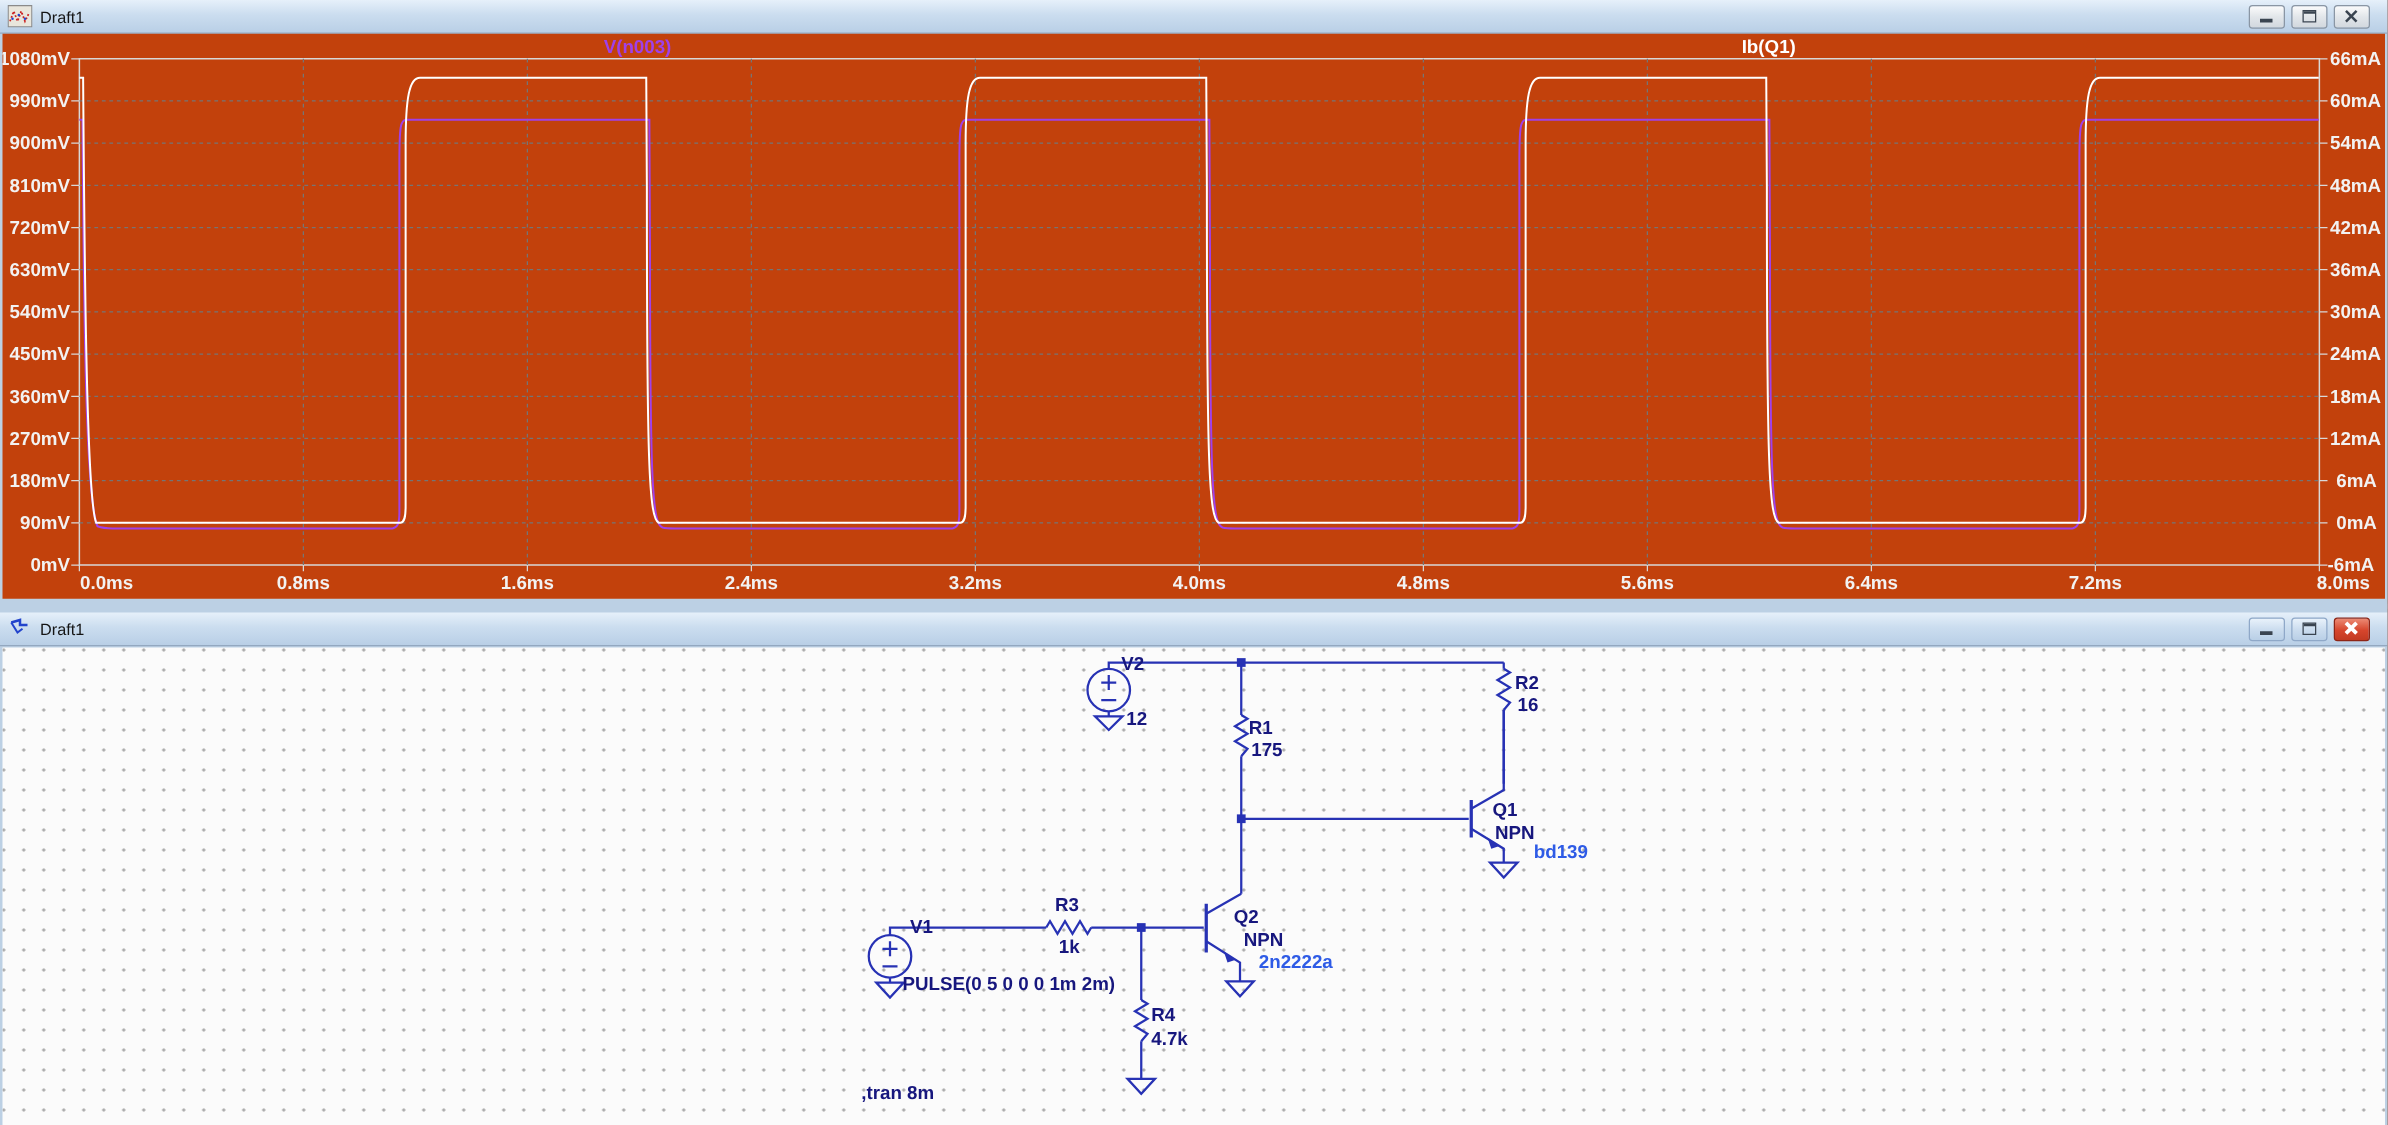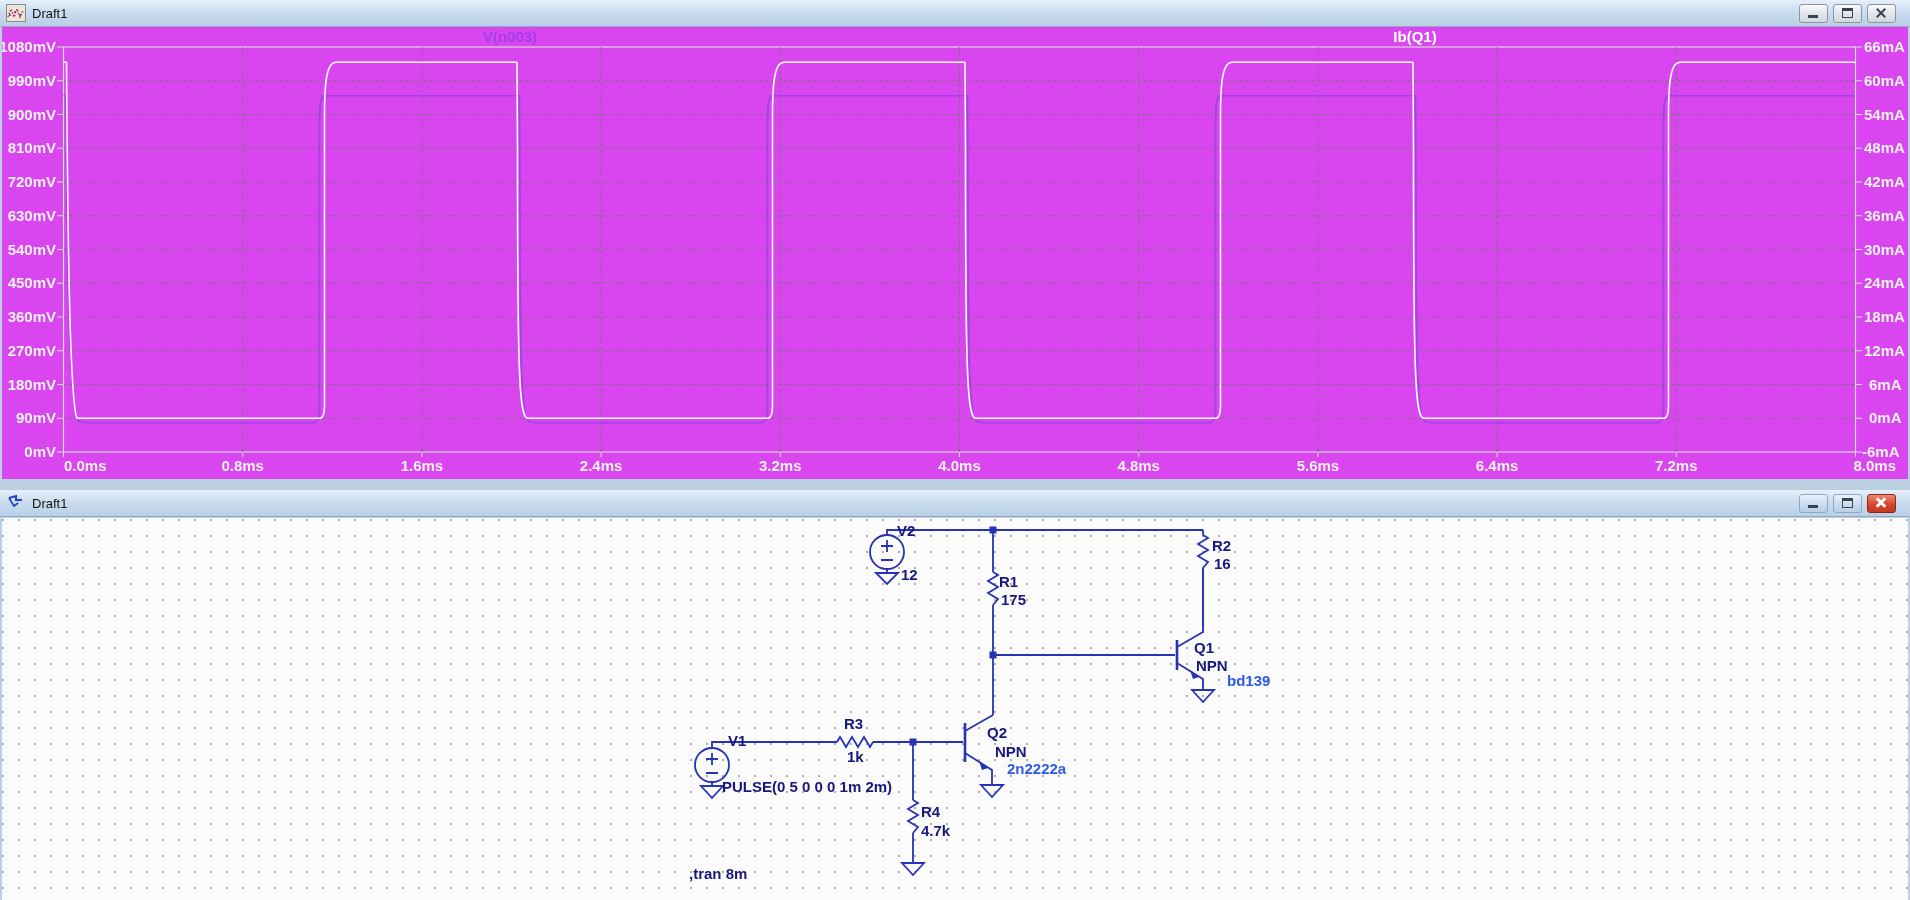--- a/index.html
+++ b/index.html
@@ -15,21 +15,21 @@
   .wbtn{width:27px;height:17px;border:1px solid #8A96A4;border-radius:3px;position:relative;
     background:linear-gradient(#FBFBFB,#E2E6EA 50%,#D2D8DE);}
   .wbtn.blue{background:linear-gradient(#E9F2FB,#CCDDEF 50%,#B9CFE6);border-color:#8FA8C8;}
   .wbtn.red{background:linear-gradient(#EC8A74,#D6452C 55%,#C23A22);border-color:#8E2516;}
   .g-min{position:absolute;left:8px;bottom:4px;width:10px;height:3px;background:#3A4450;}
   .g-res{position:absolute;left:8px;top:3px;width:9px;height:8px;border:1px solid #3A4450;}
   .g-res::before{content:"";position:absolute;left:0;top:0;width:9px;height:2px;background:#3A4450;}
   .g-x i{position:absolute;left:7px;top:7px;width:12px;height:2px;background:#3A4450;}
   .g-x i:first-child{transform:rotate(45deg);} .g-x i:last-child{transform:rotate(-45deg);}
   .wbtn.red .g-x i{background:#fff;height:3px;top:6px;}
-  #wave-content{position:absolute;left:2px;right:2px;top:27px;bottom:4px;background:#d946ef;}
+  #wave-content{position:absolute;left:2px;right:2px;top:27px;bottom:4px;background:#c2410c;}
   #win-wave{top:0;height:487px;border-bottom:4px solid #BCD0E4;box-sizing:border-box;}
   #win-sch{top:487px;height:413px;}
   #sch-canvas{position:absolute;left:2px;right:2px;top:31px;bottom:0;
     background-color:#FBFBFB;
     background-image:radial-gradient(circle,#ACACAC 1.1px,transparent 1.45px);
     background-size:16px 16px;background-position:9px 10px;}
   svg{display:block;}
   svg text{font-family:"Liberation Sans",sans-serif;}
   .axis-txt{font-size:15px;font-weight:bold;fill:#F2F2F2;}
   .leg-txt{font-size:15px;font-weight:bold;}

